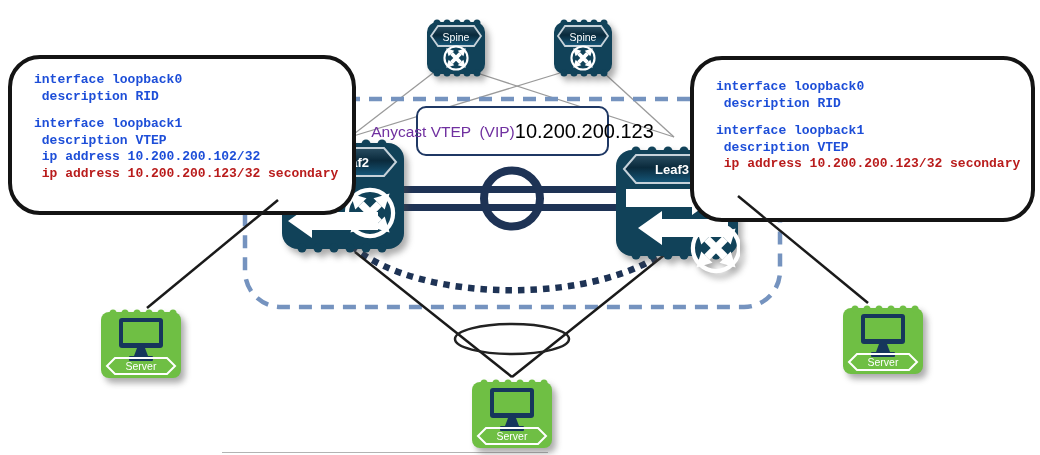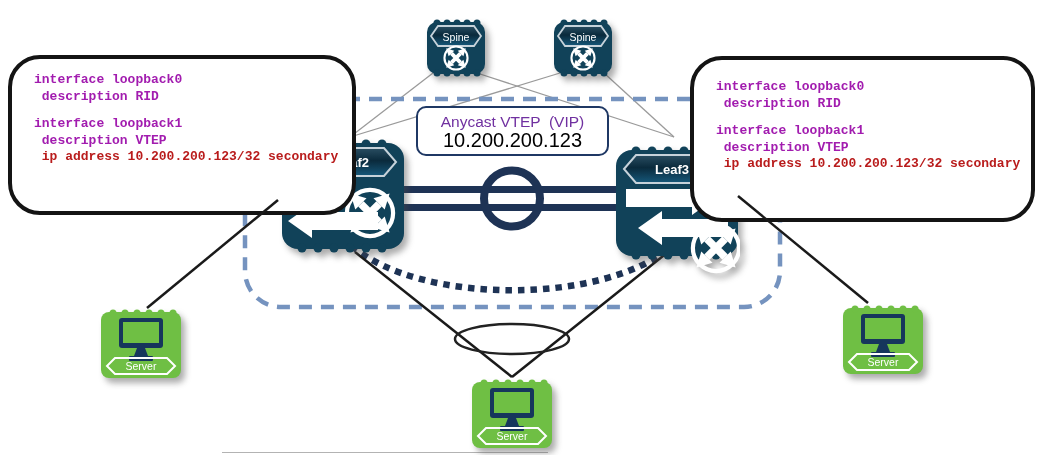--- a/index.html
+++ b/index.html
@@ -3,26 +3,26 @@
 <meta charset="utf-8">
 <style>
   html,body{margin:0;padding:0;background:#fff;}
   #stage{position:relative;width:1040px;height:455px;background:#fff;overflow:hidden;
          font-family:"Liberation Sans",sans-serif;}
   svg.layer{position:absolute;left:0;top:0;pointer-events:none;}
   .device{position:absolute;filter:drop-shadow(4px 5px 3px rgba(70,70,70,.45));}
   .callout{position:absolute;background:#fff;border:4px solid #141414;border-radius:32px;
            box-sizing:border-box;padding:13px 0 0 22px;}
   .code-line{font-family:"Liberation Mono","DejaVu Sans Mono",monospace;font-weight:bold;
-             font-size:13px;line-height:16.5px;white-space:pre;color:#a21caf;}
+             font-size:13px;line-height:16.5px;white-space:pre;color:#1d4ed8;}
   .code-line.secondary{color:#b91c1c;}
   .code-line.blank{height:11px;}
   #vtep-box{position:absolute;left:416px;top:106px;width:193px;height:50px;background:#fff;
             border:2.5px solid #1F3864;border-radius:10px;box-sizing:border-box;
-            display:flex;flex-direction:column;align-items:center;justify-content:center;}
+            display:flex;flex-direction:row;align-items:center;justify-content:center;}
   #vtep-box .l1{color:#7030A0;font-size:15.5px;white-space:pre;line-height:19px;}
   #vtep-box .l2{color:#000000;font-size:20px;line-height:19px;}
   .banner-text{fill:#fff;font-family:"Liberation Sans",sans-serif;}
 </style>
 </head>
 <body>
 
 <div id="stage">
 
   <svg width="0" height="0" style="position:absolute">
@@ -228,20 +228,21 @@
     <div class="l2">10.200.200.123</div>
   </div>
 
   <div class="callout" style="left:8px;top:55px;width:348px;height:160px">
     <div>
         <div class="code-line code">interface loopback0</div>
         <div class="code-line code"> description RID</div>
         <div class="code-line blank"></div>
         <div class="code-line code">interface loopback1</div>
         <div class="code-line code"> description VTEP</div>
+        <div class="code-line code"> ip address 10.200.200.102/32</div>
         <div class="code-line secondary"> ip address 10.200.200.123/32 secondary</div>
       </div>
   </div>
 
   <div class="callout" style="left:690px;top:56px;width:345px;height:166px;padding-top:19px">
     <div>
         <div class="code-line code">interface loopback0</div>
         <div class="code-line code"> description RID</div>
         <div class="code-line blank"></div>
         <div class="code-line code">interface loopback1</div>

